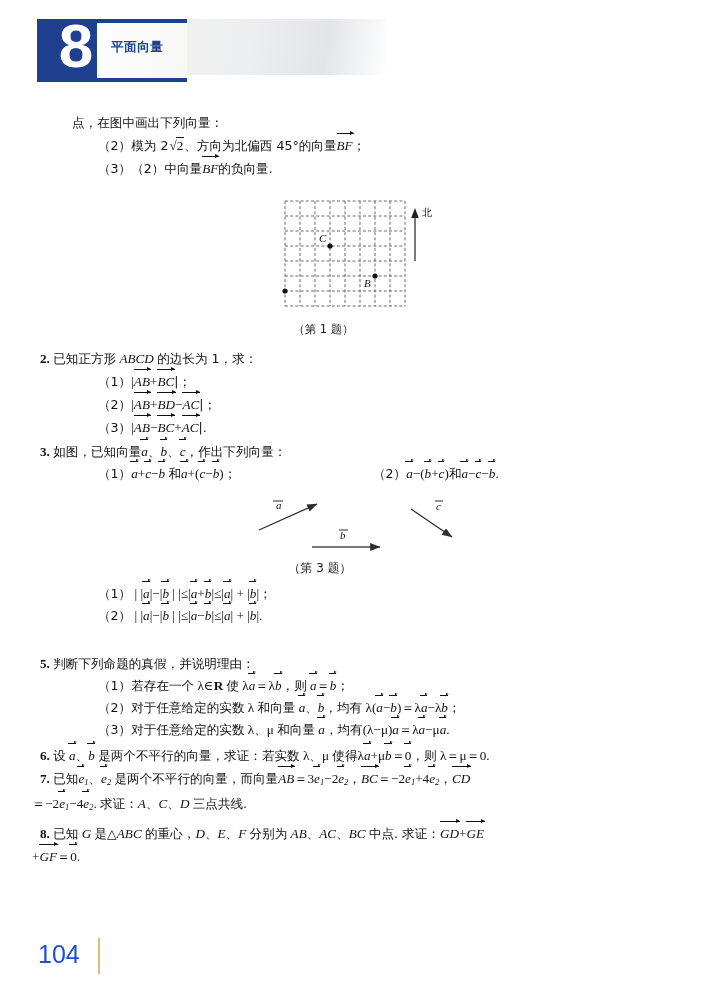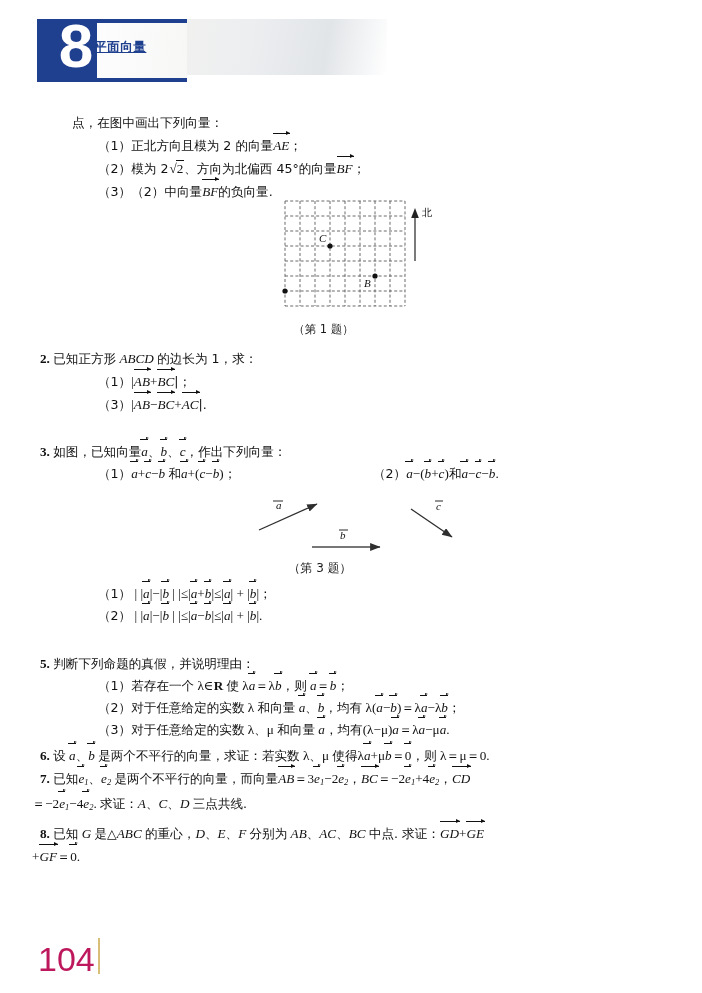--- a/index.html
+++ b/index.html
@@ -13,23 +13,23 @@
   
   .chapter-header{position:absolute;left:37px;top:19px;width:350px;height:70px;}
   .ch-grad{position:absolute;left:100px;top:0px;width:250px;height:56px;
     background:linear-gradient(100deg,#f4f2ef 0%,#eceef0 45%,#e2e5e8 75%,#ffffff 100%);}
   .ch-blue{position:absolute;left:0;top:0;width:150px;height:63px;background:#1f3f8f;}
   .ch-num{position:absolute;left:8px;top:-12px;width:60px;height:78px;
     color:#ffffff;font-size:62px;font-weight:bold;line-height:78px;text-align:center;
     font-family:"Liberation Sans","DejaVu Sans",sans-serif;letter-spacing:-2px;}
   .ch-white{position:absolute;left:60px;top:4px;width:90px;height:55px;
     background:linear-gradient(100deg,#fdfdfd 0%,#f7f7f6 100%);}
-  .ch-title{position:absolute;left:57px;top:20px;width:90px;
+  .ch-title{position:absolute;left:74px;top:20px;width:90px;
     color:#1f3f8f;font-size:11px;font-weight:bold;letter-spacing:0.5px;
-    font-family:"Liberation Sans","DejaVu Sans",sans-serif;text-decoration:underline;}
+    font-family:"Liberation Sans","DejaVu Sans",sans-serif;}
 
   
   .content{position:absolute;left:0;top:112px;width:702px;}
   .line{font-size:13.2px;line-height:22px;color:#111;}
   .ind0{margin-left:72px;}
   .ind1{margin-left:98px;}
   .ind-first{margin-left:40px;}
   .qnum{font-weight:bold;}
   .cjk{font-family:"DejaVu Sans","Liberation Sans",sans-serif;font-size:12.6px;}
   i,.it{font-style:italic;font-family:"Liberation Serif","DejaVu Serif",serif;}
@@ -53,44 +53,41 @@
   .sqrt .radicand{border-top:1px solid #111;padding:0 1px 0 1px;margin-left:-1px;}
 
   
   .fig1{position:absolute;left:0;top:0;width:702px;height:150px;}
   .grid-wrap{position:absolute;left:281px;top:195px;}
   .fig1-cap{position:absolute;left:0;top:322px;width:647px;text-align:center;font-size:11.5px;}
   .fig3-cap{position:absolute;left:0;top:560px;width:640px;text-align:center;font-size:12px;}
 
   
   .footer{position:absolute;left:38px;top:940px;}
-  .pnum{font-size:34px;color:#be185d;font-family:"Liberation Sans","DejaVu Sans",sans-serif;}
+  .pnum{font-size:25px;color:#1d4ed8;font-family:"Liberation Sans","DejaVu Sans",sans-serif;}
   .prule{position:absolute;left:60px;top:-2px;width:1.5px;height:36px;background:#d9be77;}
   .sep{display:inline-block;width:26px;}
 </style>
 </head>
 <body>
 
 <div class="page">
 
   <div class="chapter-header">
     <div class="ch-grad"></div>
     <div class="ch-blue"></div>
     <div class="ch-white"></div>
     <div class="ch-num">8</div>
     <div class="ch-title cjk">平面向量</div>
   </div>
 
   <div class="content">
 
     <div class="line ind0 cjk">点，在图中画出下列向量：</div>
 
-    <div class="line ind1">
-      <span class="cjk">（1）</span><span class="cjk">正北方向且模为 2 的向量</span><span class="vec it">AE</span><span class="cjk">；</span>
-    </div>
 
     <div class="line ind1">
       <span class="cjk">（2）</span><span class="cjk">模为 2</span><span class="sqrt">√<span class="radicand">2</span></span><span class="cjk">、方向为北偏西 45°的向量</span><span class="vec it">BF</span><span class="cjk">；</span>
     </div>
 
     <div class="line ind1">
       <span class="cjk">（3）</span><span class="cjk">（2）中向量</span><span class="vec it">BF</span><span class="cjk">的负向量.</span>
     </div>
   </div>
 
@@ -137,20 +134,23 @@
     <div class="line ind-first">
       <span class="qnum">2.</span>
       <span class="cjk">已知正方形</span>
       <span class="it">ABCD</span>
       <span class="cjk">的边长为 1，求：</span>
     </div>
     <div class="line ind1">
       <span class="cjk">（1）</span>|<span class="vec it">AB</span><span>+</span><span class="vec it">BC</span><span class="cjk">|；</span>
     </div>
     <div class="line ind1">
+      <span class="cjk">（2）</span>|<span class="vec it">AB</span><span>+</span><span class="vec it">BD</span><span>−</span><span class="vec it">AC</span><span class="cjk">|；</span>
+    </div>
+    <div class="line ind1">
       <span class="cjk">（3）</span>|<span class="vec it">AB</span><span>−</span><span class="vec it">BC</span><span>+</span><span class="vec it">AC</span><span class="cjk">|.</span>
     </div>
   </div>
 
   <div style="position:absolute;left:0;top:441px;width:702px;">
     <div class="line ind-first">
       <span class="qnum">3.</span>
       <span class="cjk">如图，已知向量</span><span class="av it">a</span><span class="cjk">、</span><span class="av it">b</span><span class="cjk">、</span><span class="av it">c</span><span class="cjk">，作出下列向量：</span>
     </div>
     <div class="line ind1">

